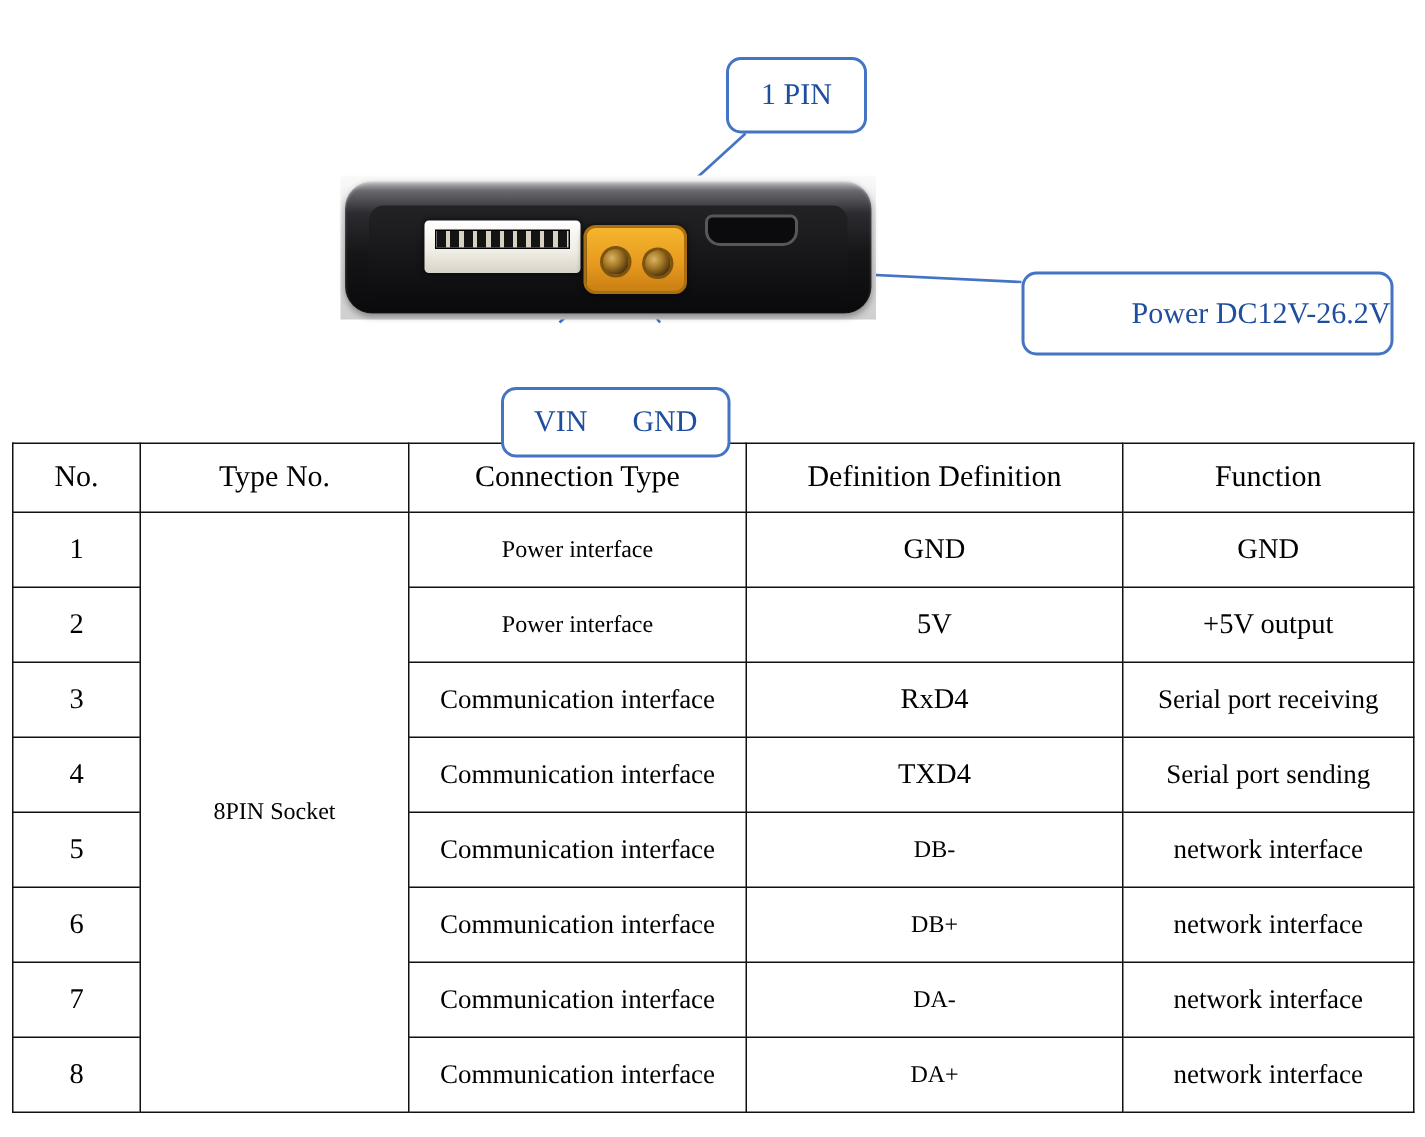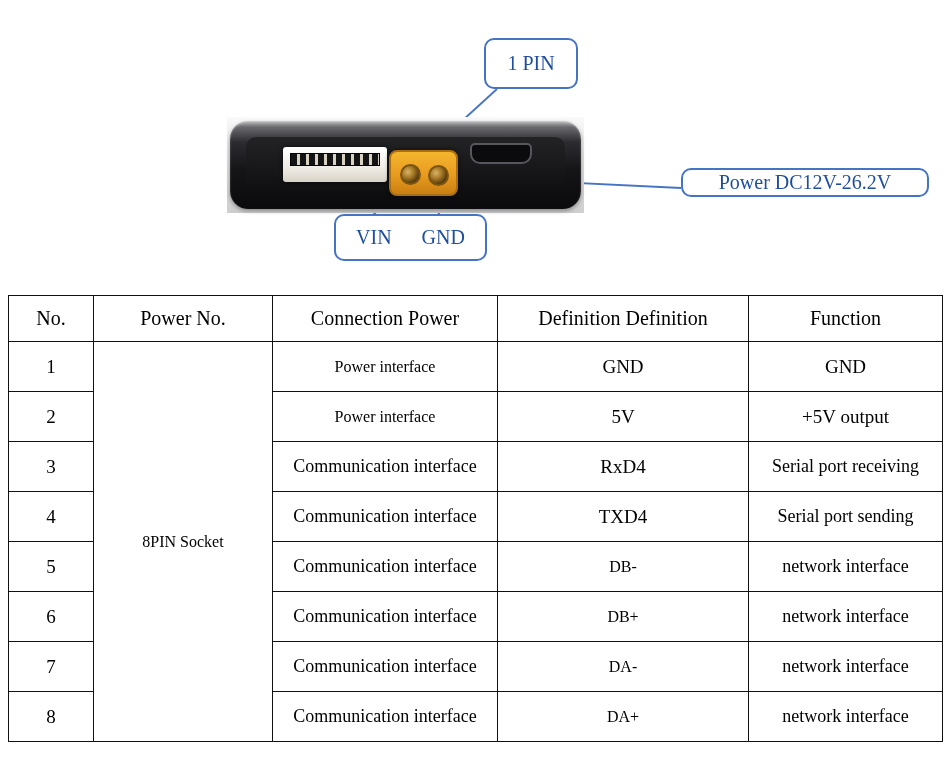--- a/index.html
+++ b/index.html
@@ -9,21 +9,21 @@
 
   
   .diagram { position:absolute; left:0; top:0; width:950px; height:290px; }
   .leader-svg { position:absolute; left:0; top:0; pointer-events:none; }
 
   .callout {
     position:absolute; border:2px solid #4574c4; border-radius:10px; background:#fff;
     display:flex; align-items:center; justify-content:center;
     color:#1f4e9e; font-size:20px; z-index:3;
   }
-  .callout-vingnd { gap:30px; }
+  .callout-vingnd { gap:30px;margin-top:44px; }
 
   .photo {
     position:absolute; left:227px; top:117px; width:357px; height:96px;
     background:linear-gradient(180deg,#fafafa 0%,#e2e2e2 40%,#cfcfcf 100%);
     z-index:1;
   }
   .device {
     position:absolute; left:3px; top:4px; width:351px; height:88px; border-radius:18px;
     background:linear-gradient(180deg,#bcbcbe 0%,#6a6a6e 7%,#2c2c30 24%,#151518 55%,#0a0a0c 100%);
     box-shadow:0 2px 4px rgba(0,0,0,.35), inset 0 1px 2px rgba(255,255,255,.35);
@@ -95,43 +95,43 @@
         <div class="xt-circle c1"></div>
         <div class="xt-circle c2"></div>
       </div>
       <div class="conn-usb"></div>
     </div>
 
     <div class="callout" style="left:484px; top:38px; width:94px; height:51px;">
       <span>1 PIN</span>
     </div>
 
-    <div class="callout" style="left:681px; top:168px; width:248px; height:29px;">
+    <div class="callout" style="left:681px; top:181px; width:248px; height:56px;justify-content:flex-end;">
       <span>Power DC12V-26.2V</span>
     </div>
 
     <div class="callout callout-vingnd" style="left:334px; top:214px; width:153px; height:47px;">
       <span>VIN</span>
       <span>GND</span>
     </div>
   </div>
 
   <table class="spec-table">
     <colgroup>
       <col style="width:85px">
         <col style="width:179px">
         <col style="width:225px">
       <col style="width:251px">
         <col style="width:194px">
     </colgroup>
     <thead>
       <tr>
         <th>No.</th>
-        <th>Power No.</th>
-        <th>Connection Power</th>
+        <th>Type No.</th>
+        <th>Connection Type</th>
         <th>Definition Definition</th>
         <th>Function</th>
       </tr>
     </thead>
     <tbody>
       <tr>
         <td class="cell-md">1</td>
         <td class="cell-lg" rowspan="8">8PIN Socket</td>
         <td class="cell-lg">Power interface</td>
         <td class="cell-md">GND</td>

